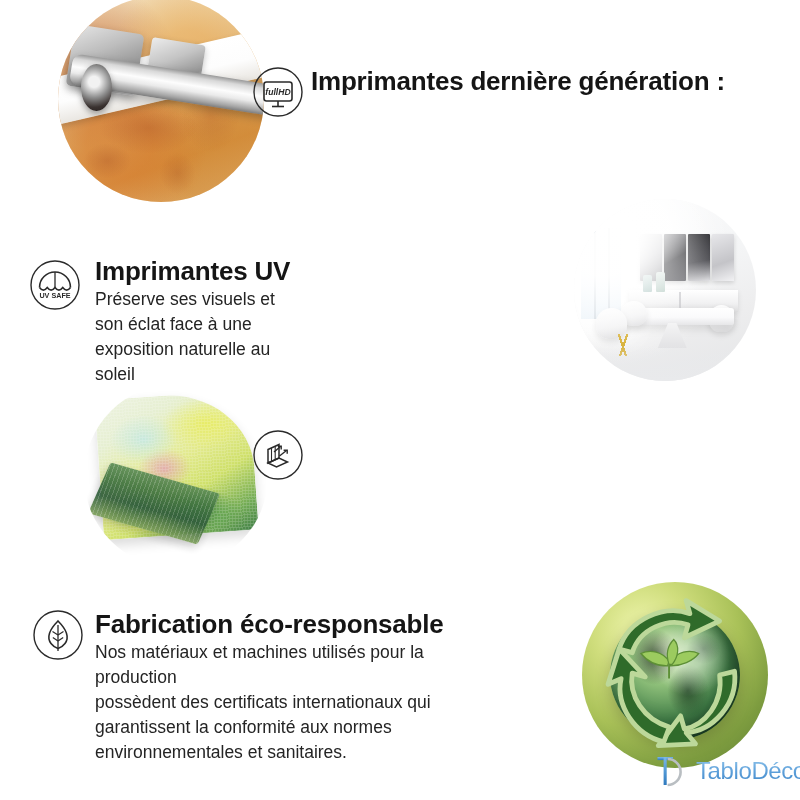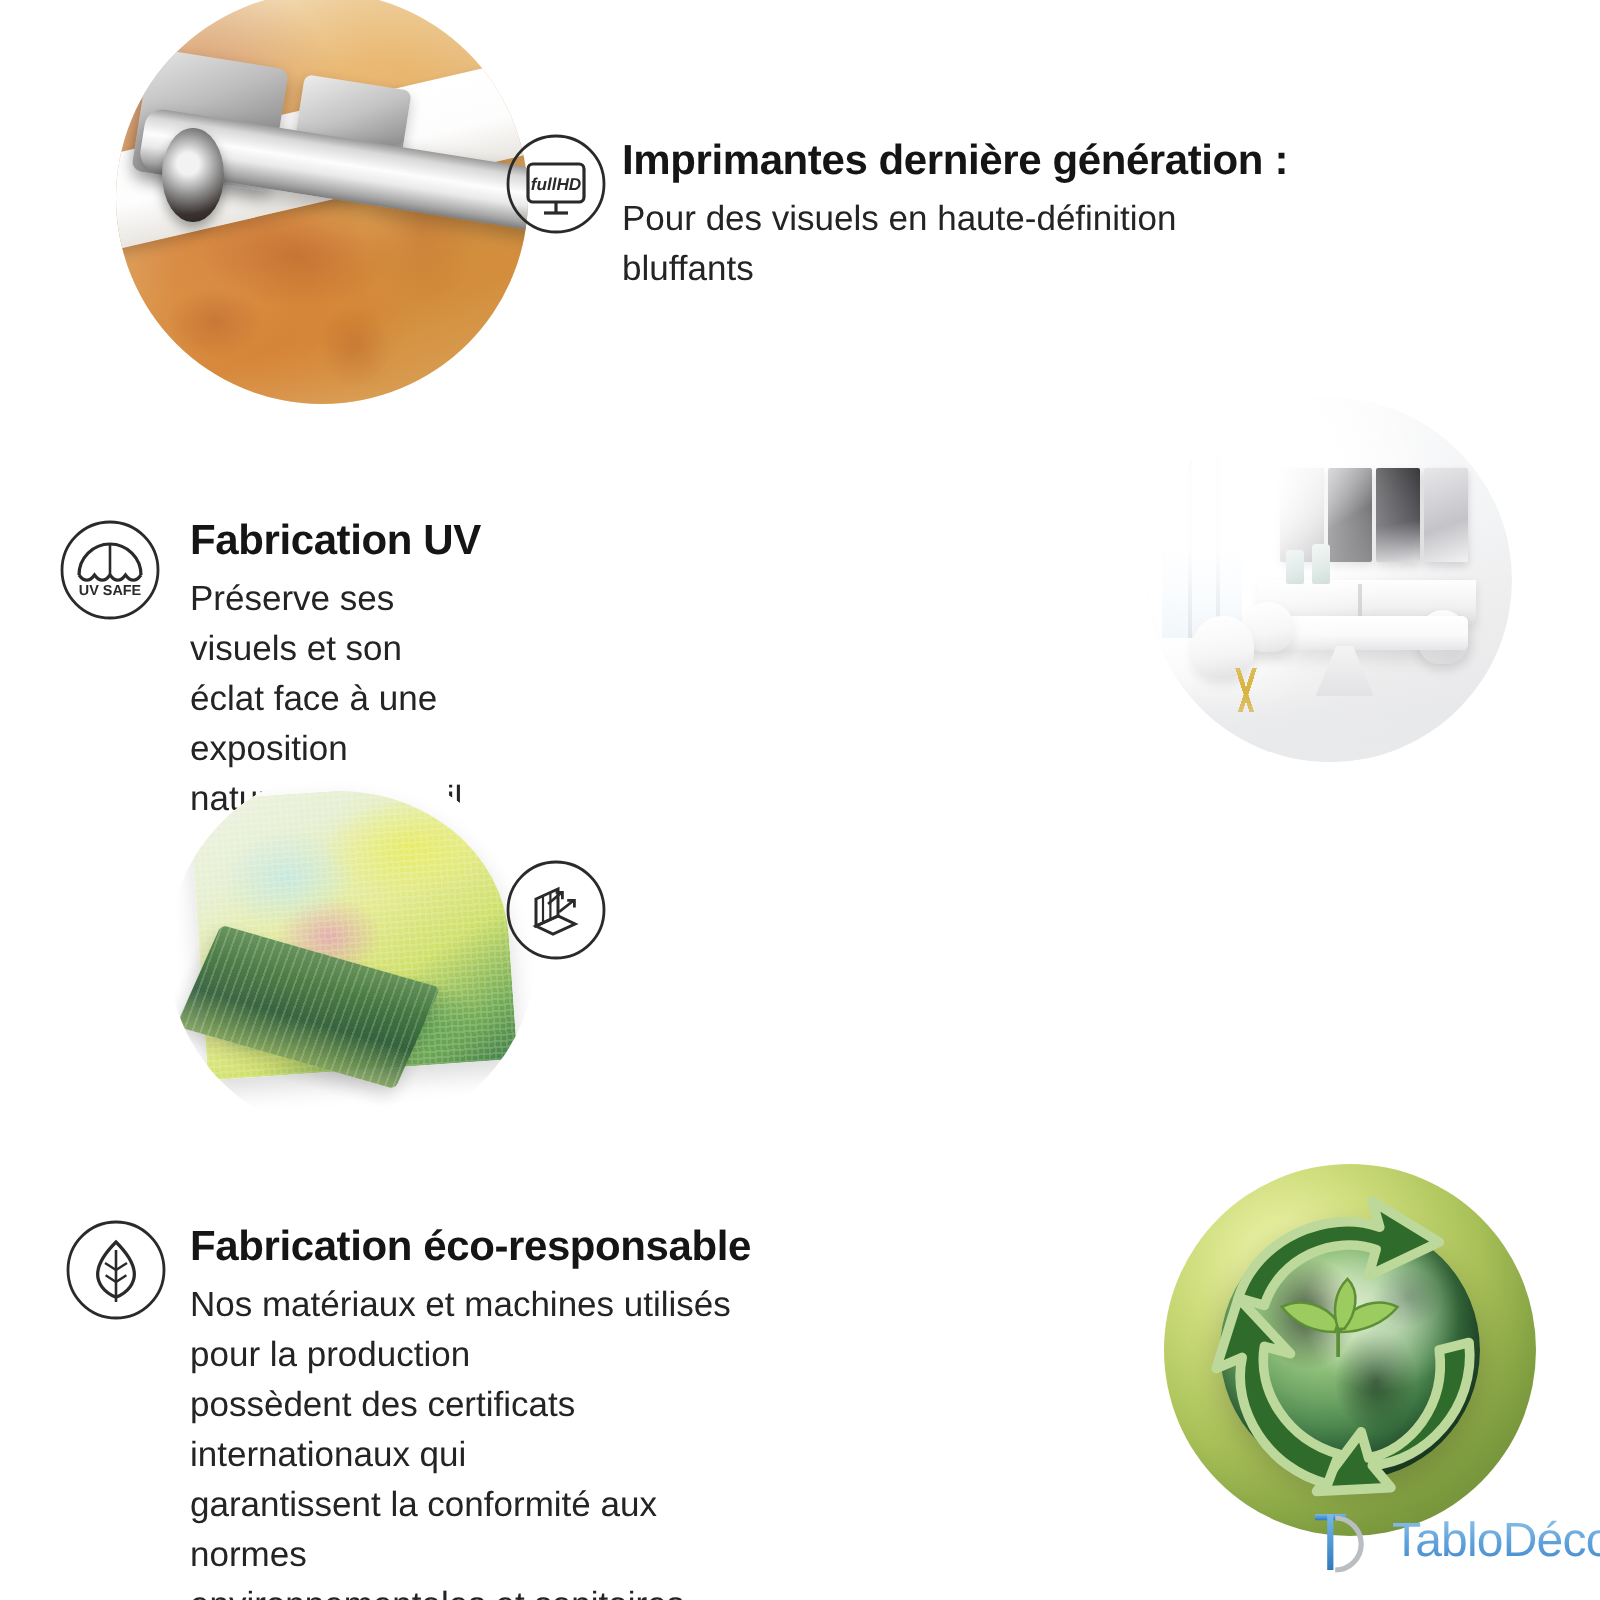--- a/index.html
+++ b/index.html
@@ -21,21 +21,21 @@
     inset: 0;
     width: 656px;
     height: 800px;
   }
 
   
   .feature { position: absolute; }
   .feature .ftext { position: absolute; }
   .feature .ftitle {
     font-weight: bold;
-    font-size: 21px;
+    font-size: 26px;
     line-height: 26px;
     letter-spacing: -0.2px;
     color: #151515;
     margin: 0 0 3px 0;
     white-space: nowrap;
   }
   .feature .fbody {
     font-size: 17.5px;
     line-height: 25px;
     color: #242424;
@@ -318,21 +318,20 @@
       <rect x="12" y="16" width="28" height="19" rx="2.5" fill="none" stroke="#2a2a2a" stroke-width="1.6"></rect>
       <line x1="26" y1="35" x2="26" y2="40" stroke="#2a2a2a" stroke-width="1.6"></line>
       <line x1="20" y1="40.5" x2="32" y2="40.5" stroke="#2a2a2a" stroke-width="1.6"></line>
       <text x="26" y="29" text-anchor="middle" font-family="'Liberation Sans', sans-serif" font-size="8.6" font-weight="bold" font-style="italic" fill="#2a2a2a">fullHD</text>
     </svg>
   </div>
 
   <div class="feature" id="feature-impression" style="left:311px; top:68px;">
     <div class="ftext">
       <p class="ftitle">Imprimantes dernière génération :</p>
-      <p class="fbody">Pour des visuels en haute-définition bluffants</p>
     </div>
   </div>
 
   <div class="photo" id="photo-room" style="left:574px; top:199px; width:182px; height:182px;">
     <div class="ph-inner">
       <div class="win"></div>
       <div class="art">
         <span></span>
         <span></span>
         <span></span>
@@ -357,21 +356,21 @@
       <circle cx="26" cy="26" r="24" fill="none" stroke="#2a2a2a" stroke-width="1.4"></circle>
       <path d="M10.5 28.5 A15.5 15.5 0 0 1 41.5 28.5" fill="none" stroke="#2a2a2a" stroke-width="1.6"></path>
       <path d="M10.5 28.5 q3.9 5.2 7.75 0 q3.9 5.2 7.75 0 q3.9 5.2 7.75 0 q3.9 5.2 7.75 0" fill="none" stroke="#2a2a2a" stroke-width="1.6"></path>
       <line x1="26" y1="13" x2="26" y2="28.5" stroke="#2a2a2a" stroke-width="1.3"></line>
       <text x="26" y="38.5" text-anchor="middle" font-family="'Liberation Sans', sans-serif" font-size="7.2" font-weight="bold" fill="#2a2a2a">UV SAFE</text>
     </svg>
   </div>
 
   <div class="feature" id="feature-uv" style="left:95px; top:258px;">
     <div class="ftext">
-      <p class="ftitle">Fabrication UV</p>
+      <p class="ftitle">Imprimantes UV</p>
       <p class="fbody">Préserve ses visuels et son éclat face à une
 exposition naturelle au soleil</p>
     </div>
   </div>
 
   <div class="photo" id="photo-canvas" style="left:84px; top:384px; width:184px; height:184px;">
     <div class="ph-inner">
       <div class="cv"></div>
       <div class="edge"></div>
     </div>

